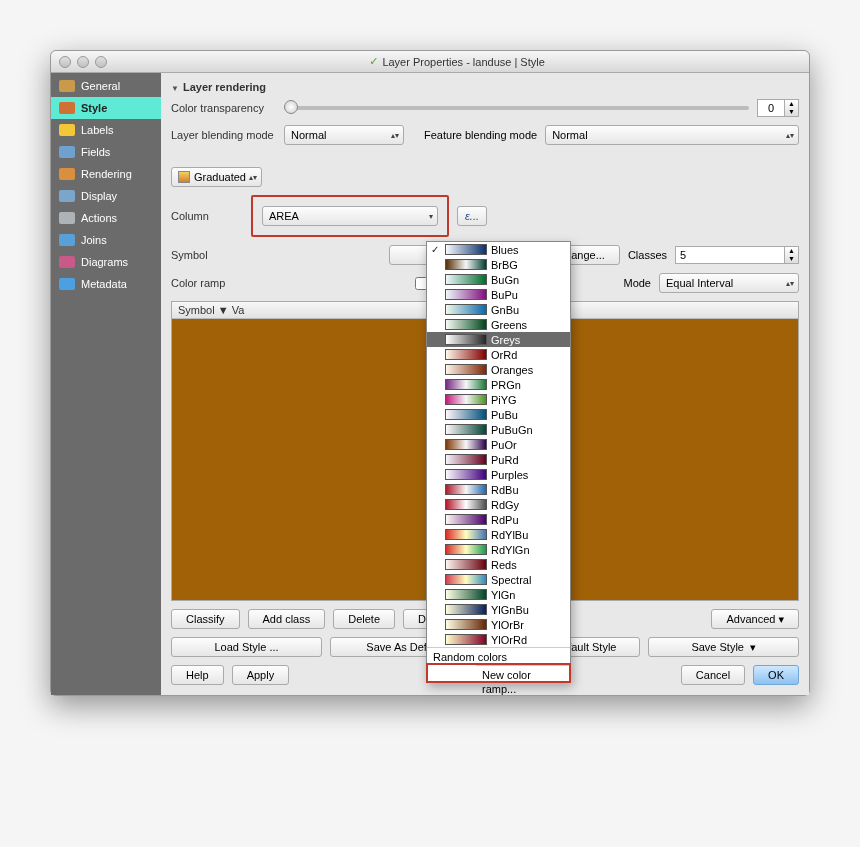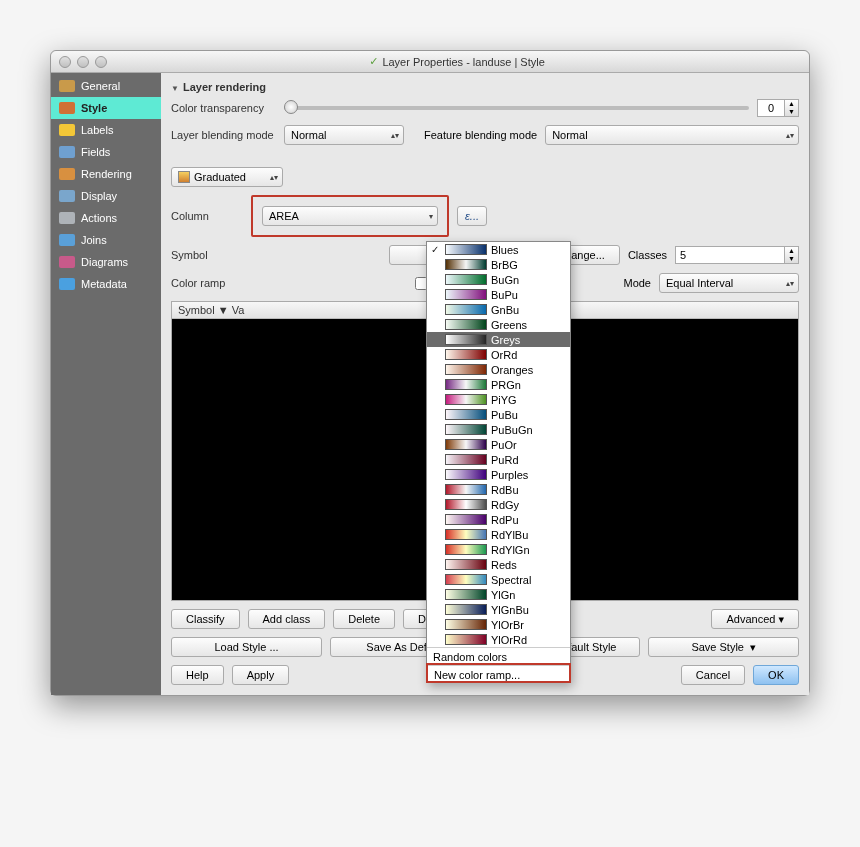--- a/index.html
+++ b/index.html
@@ -22,33 +22,33 @@
 .spin { display: flex; align-items: center; }
 .spin input { width: 28px; height: 18px; border: 1px solid #aaa; text-align: center; background: #fff; }
 .spin .arrows { width: 14px; height: 18px; border: 1px solid #aaa; border-left: none; background: linear-gradient(#fff,#ddd); font-size: 7px; line-height: 8px; text-align: center; }
 .select, .combo, .btn { height: 20px; border: 1px solid #aaa; background: linear-gradient(#fdfdfd,#e6e6e6); border-radius: 3px; padding: 0 6px; display: flex; align-items: center; position: relative; cursor: pointer; }
 .select .caret, .combo .caret { position: absolute; right: 4px; font-size: 8px; color: #444; }
 .btn { justify-content: center; padding: 0 14px; }
 .btn.default { background: linear-gradient(#cfe8ff,#8ec1f0); border-color: #6fa7d8; }
 .highlight-box { border: 2px solid #c0392b; border-radius: 2px; padding: 9px; }
 .epsilon-btn { width: 28px; justify-content: center; color: #27508a; font-family: serif; font-style: italic; font-size: 13px; }
 .wide-select { flex: 1; }
-.table-area { background: #000000; border: 1px solid #aaa; height: 300px; margin-top: 0; }
+.table-area { background: #a16207; border: 1px solid #aaa; height: 300px; margin-top: 0; }
 .table-head { background: linear-gradient(#f7f7f7,#e2e2e2); border-bottom: 1px solid #bbb; padding: 2px 6px; color: #333; display: flex; gap: 4px; }
 .btn-row { display: flex; gap: 8px; margin-top: 8px; }
 .btn-row .spacer { flex: 1; }
 .footer-row { display: flex; gap: 8px; margin-top: 8px; }
 .footer-row .spacer { flex: 1; }
 .dropdown-popup { position: absolute; left: 265px; top: 168px; width: 145px; background: #fff; border: 1px solid #888; box-shadow: 2px 4px 10px rgba(0,0,0,0.3); z-index: 10; }
 .dd-item { display: flex; align-items: center; height: 15px; padding: 0 4px; cursor: pointer; gap: 4px; }
 .dd-item.sel { background: #6b6b6b; color: #fff; }
 .dd-swatch { width: 42px; height: 11px; border: 1px solid #555; }
 .dd-check { width: 10px; color: #222; font-size: 10px; }
 .dd-text-item { padding: 2px 6px; cursor: pointer; border-top: 1px solid #ccc; height: 16px; line-height: 14px; }
-.dd-highlight { border: 2px solid #c0392b; margin: 0 -1px -1px -1px; }
+.dd-highlight { border: 2px solid #c0392b; margin: 0 -1px -1px -1px; padding-left: 48px; }
 .disclosure::before { content: "▼"; font-size: 8px; margin-right: 4px; color: #555; }
 </style>
 </head>
 <body>
 
 <div class="window">
   <div class="titlebar">
     <span class="tl-btn"></span>
     <span class="tl-btn"></span>
     <span class="tl-btn"></span>
@@ -126,21 +126,21 @@
         <label style="margin-left:12px">Feature blending mode</label>
         <div class="select wide-select">
           <span>Normal</span>
             <span class="caret">▴▾</span>
         </div>
       </div>
 
       <div style="height:14px"></div>
 
       <div class="row">
-        <div class="select" style="width:112px">
+        <div class="select" style="width:91px">
           <span style="width:12px;height:12px;background:linear-gradient(#f5d060,#d08030);margin-right:4px;border:1px solid #888"></span>
           <span>Graduated</span>
             <span class="caret">▴▾</span>
         </div>
       </div>
 
       <div class="row">
         <label class="lbl" style="width:72px">Column</label>
         <div class="highlight-box" style="flex:0 0 180px">
           <div class="combo" style="width:176px">

